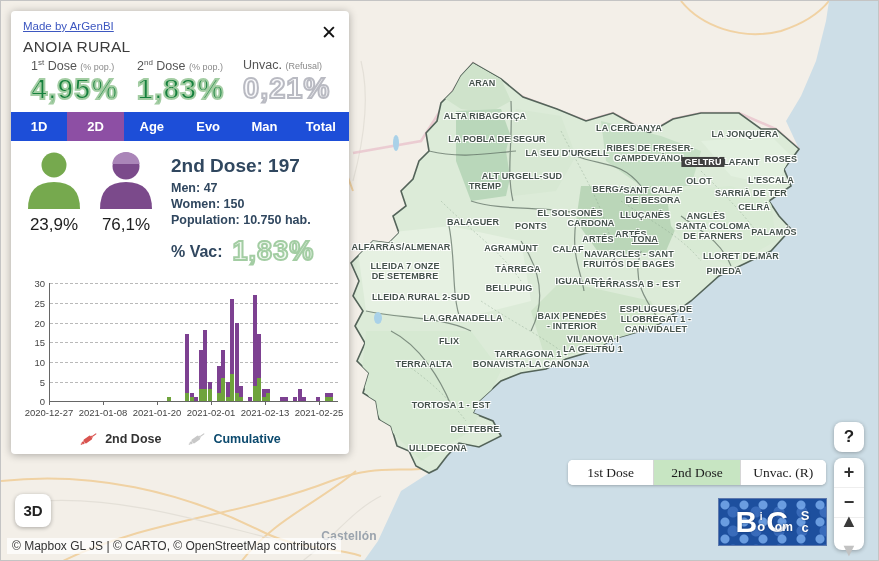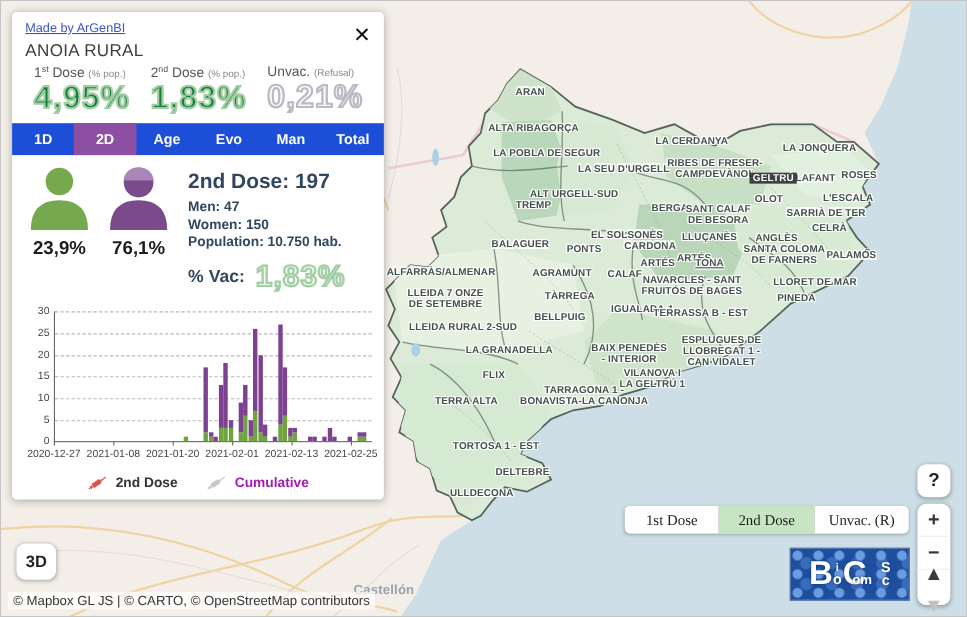--- a/index.html
+++ b/index.html
@@ -40,41 +40,41 @@
 
   .tab-bar{display:flex;height:29px;background:#1d4ed8;margin-top:5px;}
   .tab{flex:1;display:flex;align-items:center;justify-content:center;
     color:#fff;font-size:13px;font-weight:700;cursor:pointer;}
   .tab.active{background:#8d4fa4;}
 
   .content{padding:8px 12px 0;}
   .gender-row{display:flex;}
   .icons-block{display:flex;gap:10px;}
   .person{width:62px;text-align:center;}
-  .pct{font-size:17px;font-weight:700;color:#1d1d1d;margin-top:2px;}
+  .pct{font-size:17px;font-weight:400;color:#1d1d1d;margin-top:2px;}
   .details{margin-left:14px;padding-top:6px;color:#30475f;}
   .d-head{font-size:19px;font-weight:700;margin-bottom:3px;}
   .d-line{font-size:12.5px;font-weight:700;line-height:1.3;}
   .vac-row{display:flex;align-items:center;margin-top:8px;}
   .vac-label{font-size:16px;font-weight:700;color:#30475f;margin-right:10px;}
   .vac-value{font-size:27px;font-weight:700;letter-spacing:1px;color:#f1f9f1;-webkit-text-stroke:2px #a3cda3;}
 
   
   #chart{position:relative;margin:14px 0 0 2px;height:142px;}
   #plot{position:absolute;left:24px;top:2px;width:288px;height:118px;
     border-left:1px solid #666;border-bottom:1px solid #666;}
   .gridline{position:absolute;left:0;width:100%;border-top:1px dashed #b9b9b9;height:0;}
   .ylab{position:absolute;right:292px;transform:translateY(-50%);font-size:9.5px;color:#444;width:20px;text-align:right;}
   .xlab{position:absolute;top:126px;transform:translateX(-50%);font-size:9.5px;color:#444;white-space:nowrap;}
   .xtick{position:absolute;top:120px;width:1px;height:4px;background:#666;}
   .bar{position:absolute;bottom:0;width:4px;}
   .legend{display:flex;justify-content:center;gap:26px;margin-top:8px;align-items:center;}
   .leg-item{display:flex;align-items:center;gap:6px;font-size:12.5px;font-weight:700;cursor:pointer;}
   .leg-item.on{color:#333;}
-  .leg-item.off{color:#a21caf;}
+  .leg-item.off{color:#0c4a6e;}
 
   
   .ctl{position:absolute;background:#fff;border-radius:8px;z-index:6;
     box-shadow:0 1px 4px rgba(0,0,0,.3);text-align:center;cursor:pointer;}
   #btn-3d{left:14px;top:493px;width:36px;height:33px;font-size:15px;font-weight:700;color:#222;line-height:33px;}
   #btn-help{right:14px;top:421px;width:30px;height:30px;font-size:17px;font-weight:700;line-height:30px;color:#222;}
   #zoom-stack{right:14px;top:457px;width:30px;}
   #zoom-stack .zcell{height:29px;line-height:29px;font-size:18px;font-weight:700;color:#333;border-bottom:1px solid #eee;cursor:pointer;}
   #zoom-stack .zcell:last-child{border-bottom:none;}
   .compass{display:flex;flex-direction:column;justify-content:center;line-height:.62;font-size:10px;padding-top:3px;}

